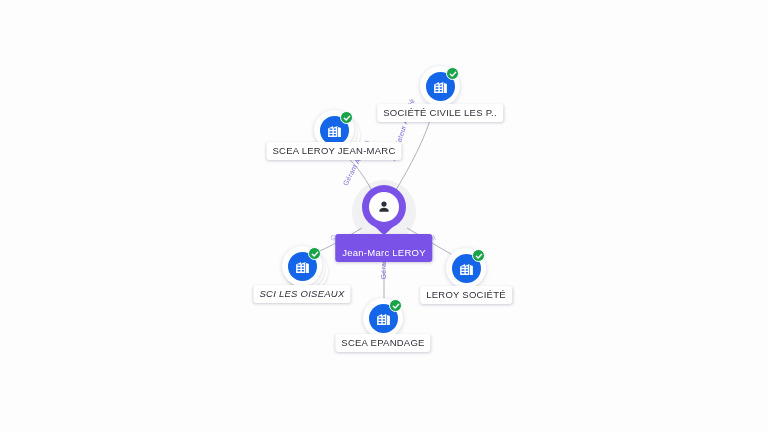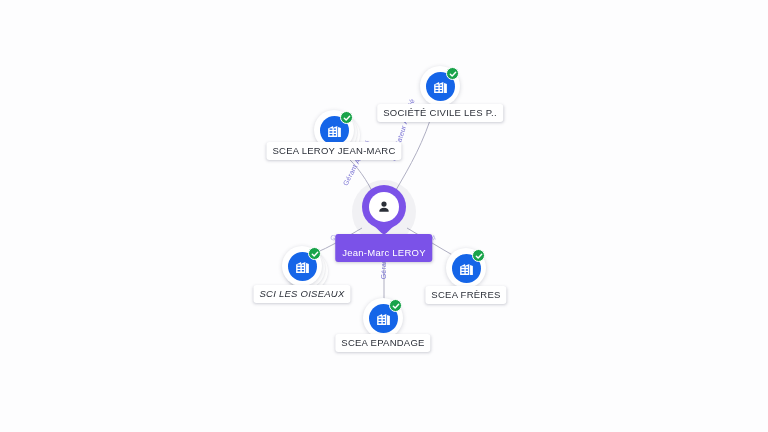--- a/index.html
+++ b/index.html
@@ -289,21 +289,21 @@
           <path d="M3 21V9.2L10 5.6V8.2l6-2.6V21H3zm2-2h4v-2H5v2zm0-4h4v-2H5v2zm0-4h4V9H5v2zm6 8h3v-2h-3v2zm0-4h3v-2h-3v2zm0-4h3V9h-3v2zm0-4h3V7h-3v2z"></path>
           <path d="M17 21V7l4 1.6V21h-4z"></path>
         </svg>
       </div>
       <div class="verified-badge">
         <svg width="8" height="8" viewBox="0 0 24 24" fill="none" stroke="#ffffff" stroke-width="4.2" stroke-linecap="round" stroke-linejoin="round">
           <path d="M4 12.5 L9.5 18 L20 6.5"></path>
         </svg>
       </div>
     </div>
-    <div class="node-label" style="top:18px;">SCEA FRÈRES</div>
+    <div class="node-label" style="top:18px;">LEROY SOCIÉTÉ</div>
   </div>
 
   <div class="node" style="left:383px; top:318px;">
     <div class="node-badge">
       <div class="node-disc">
         <svg width="17" height="17" viewBox="0 0 24 24" fill="#ffffff">
           <path d="M3 21V9.2L10 5.6V8.2l6-2.6V21H3zm2-2h4v-2H5v2zm0-4h4v-2H5v2zm0-4h4V9H5v2zm6 8h3v-2h-3v2zm0-4h3v-2h-3v2zm0-4h3V9h-3v2zm0-4h3V7h-3v2z"></path>
           <path d="M17 21V7l4 1.6V21h-4z"></path>
         </svg>
       </div>

